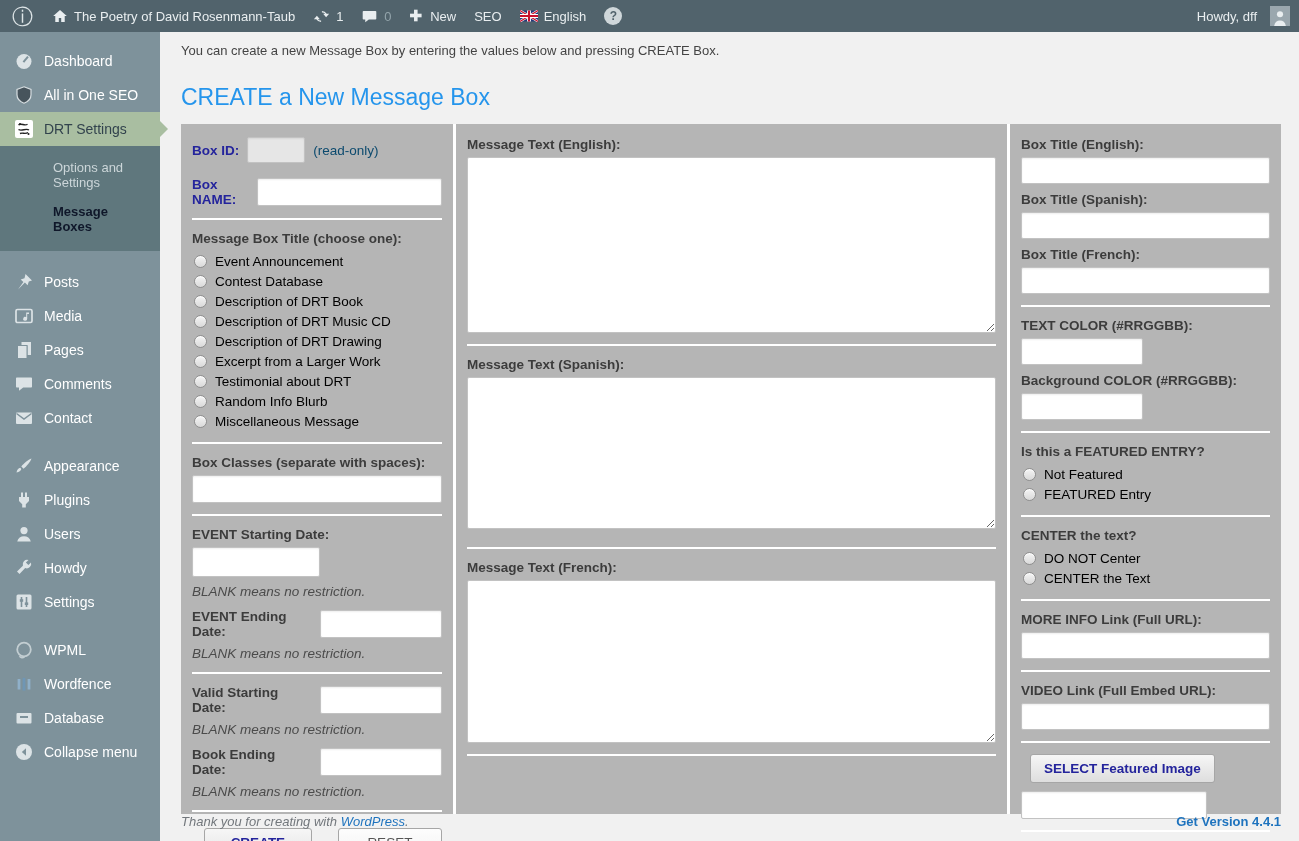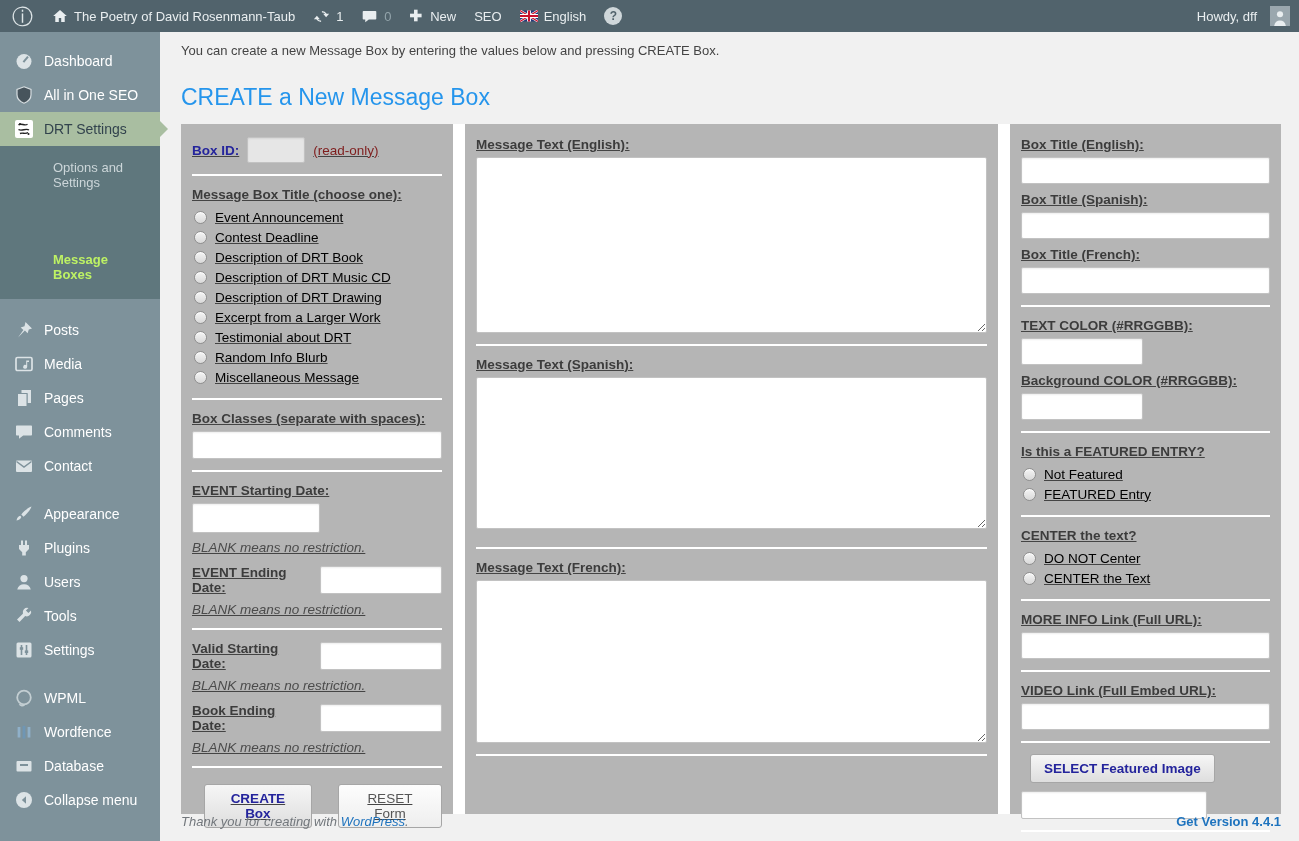--- a/index.html
+++ b/index.html
@@ -26,39 +26,39 @@
   .sidebar { position:relative; z-index:10; width:160px; flex:0 0 160px; background:#7e929b; color:#fff;
     padding-top:12px; font-size:14px; }
   .menu-item { position:relative; display:flex; align-items:center; gap:10px; height:34px;
     padding-left:14px; cursor:pointer; }
   .menu-item .mi-icon { width:20px; height:20px; color:#dce3e6; flex:0 0 20px; }
   .menu-item.active { background:#a9bea1; color:#32434d; font-weight:normal; }
   .menu-item.active::after { content:""; position:absolute; right:-8px; top:50%; margin-top:-8px;
     border:8px solid transparent; border-left:8px solid #a9bea1; border-right:0; }
   .submenu { background:#5f777d; padding:7px 16px 10px; }
   .submenu-item { padding:7px 0 7px 37px; font-size:13px; color:#ccd6d9; cursor:pointer; }
-  .submenu-item.current { color:#bef264; font-weight:bold;margin-top:48px; }
+  .submenu-item.current { color:#0f172a; font-weight:bold; }
   .menu-gap { height:14px; }
 
   
   .content { flex:1; display:flex; flex-direction:column; padding:9px 18px 0 21px; }
   .intro { font-size:13px; color:#444; margin:2px 0 0; }
   h1.page-title { color:#2595ec; font-size:23px; font-weight:400; margin:26px 0 13px; }
 
   
-  .panels { display:flex; gap:12px; background:#fff; min-height:657px; align-items:stretch;text-decoration:underline; }
+  .panels { display:flex; gap:3px; background:#fff; min-height:657px; align-items:stretch; }
   .panel { background:#b5b5b5; padding:9px 11px 20px; }
   .panel.c1 { width:272px; flex:0 0 272px; }
   .panel.c2 { width:271px; flex:0 0 271px; }
   .panel.c3 { flex:1; }
   .sep { border:0; height:2px; background:#fff; margin:11px 0; }
   .lbl { display:block; font-weight:bold; color:#3c3c3c; font-size:13.5px; margin:8px 0 5px; }
   .lbl.inline { display:inline; margin:0; }
   .navy { color:#24249c; }
-  .note-navy { color:#7f1d1d; font-size:13.5px; }
+  .note-navy { color:#0c4a6e; font-size:13.5px; }
   .inp { background:#fff; border:1px solid #c2c2c2; border-radius:2px; height:26px; font-size:13px;
     padding:0 6px; box-shadow:inset 0 1px 2px rgba(0,0,0,.07); font-family:"Liberation Sans",sans-serif; }
   .inp.full { width:100%; }
   .inp.ro { background:#e6e6e6; width:58px; }
   .row { display:flex; align-items:center; gap:8px; margin:6px 0; flex-wrap:nowrap; }
   .radio-row { display:flex; align-items:center; gap:8px; padding:2.5px 0 2.5px 2px;
     font-size:13.5px; color:#000000; cursor:pointer; }
   .radio { width:13px; height:13px; border-radius:50%; border:1px solid #8f8f8f; flex:0 0 13px;
     background:linear-gradient(#f5f5f5,#d9d9d9); box-shadow:inset 0 1px 1px rgba(255,255,255,.8); }
   .blank-note { font-style:italic; color:#4b4b4b; font-size:13.5px; margin:7px 0 10px; }
@@ -260,21 +260,21 @@
       </span>
       <span>Users</span>
     </div>
 
     <div class="menu-item">
       <span class="mi-icon">
         <svg width="20" height="20" viewBox="0 0 20 20" fill="currentColor">
             <path d="M17 4.5a4.5 4.5 0 0 1-5.8 5.6L5.5 16 3 13.5l5.9-5.7A4.5 4.5 0 0 1 14.5 2l-2.6 2.6 2.5 2.5z"></path>
           </svg>
       </span>
-      <span>Tools</span>
+      <span>Howdy</span>
     </div>
 
     <div class="menu-item">
       <span class="mi-icon">
         <svg width="20" height="20" viewBox="0 0 20 20">
             <rect x="2.5" y="2.5" width="15" height="15" rx="1.5" fill="currentColor"></rect>
             <path d="M7.5 5v10M12.5 5v10" stroke="#7e929b" stroke-width="1.6"></path>
             <rect x="5.8" y="7.2" width="3.4" height="2.6" fill="#7e929b"></rect>
             <rect x="10.8" y="10.4" width="3.4" height="2.6" fill="#7e929b"></rect>
           </svg>
@@ -331,29 +331,33 @@
     <h1 class="page-title">CREATE a New Message Box</h1>
 
     <div class="panels">
 
       <div class="panel c1">
         <div class="row" style="margin-top:4px;">
           <span class="lbl inline navy">Box ID:</span>
           <input class="inp ro" readonly="" value="" style="">
           <span class="note-navy">(read-only)</span>
         </div>
+        <div class="row" style="margin-top:14px;">
+          <span class="lbl inline navy">Box NAME:</span>
+          <input class="inp" style="width: 185px; height: 28px;" value="">
+        </div>
         <hr class="sep">
         <span class="lbl">Message Box Title (choose one):</span>
         <div class="radio-row">
             <span class="radio"></span>
             <span>Event Announcement</span>
           </div>
         <div class="radio-row">
             <span class="radio"></span>
-            <span>Contest Deadline</span>
+            <span>Contest Database</span>
           </div>
         <div class="radio-row">
             <span class="radio"></span>
             <span>Description of DRT Book</span>
           </div>
         <div class="radio-row">
             <span class="radio"></span>
             <span>Description of DRT Music CD</span>
           </div>
         <div class="radio-row">

